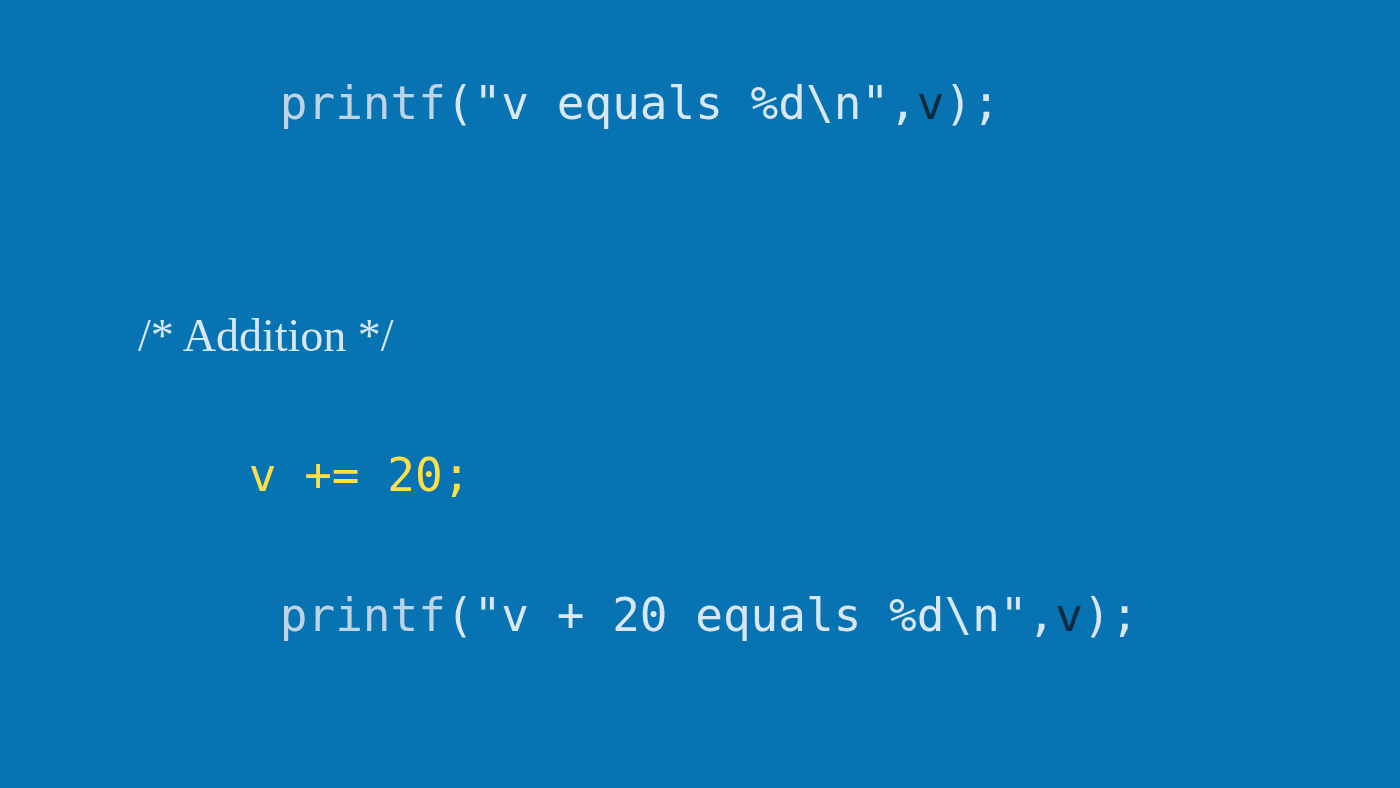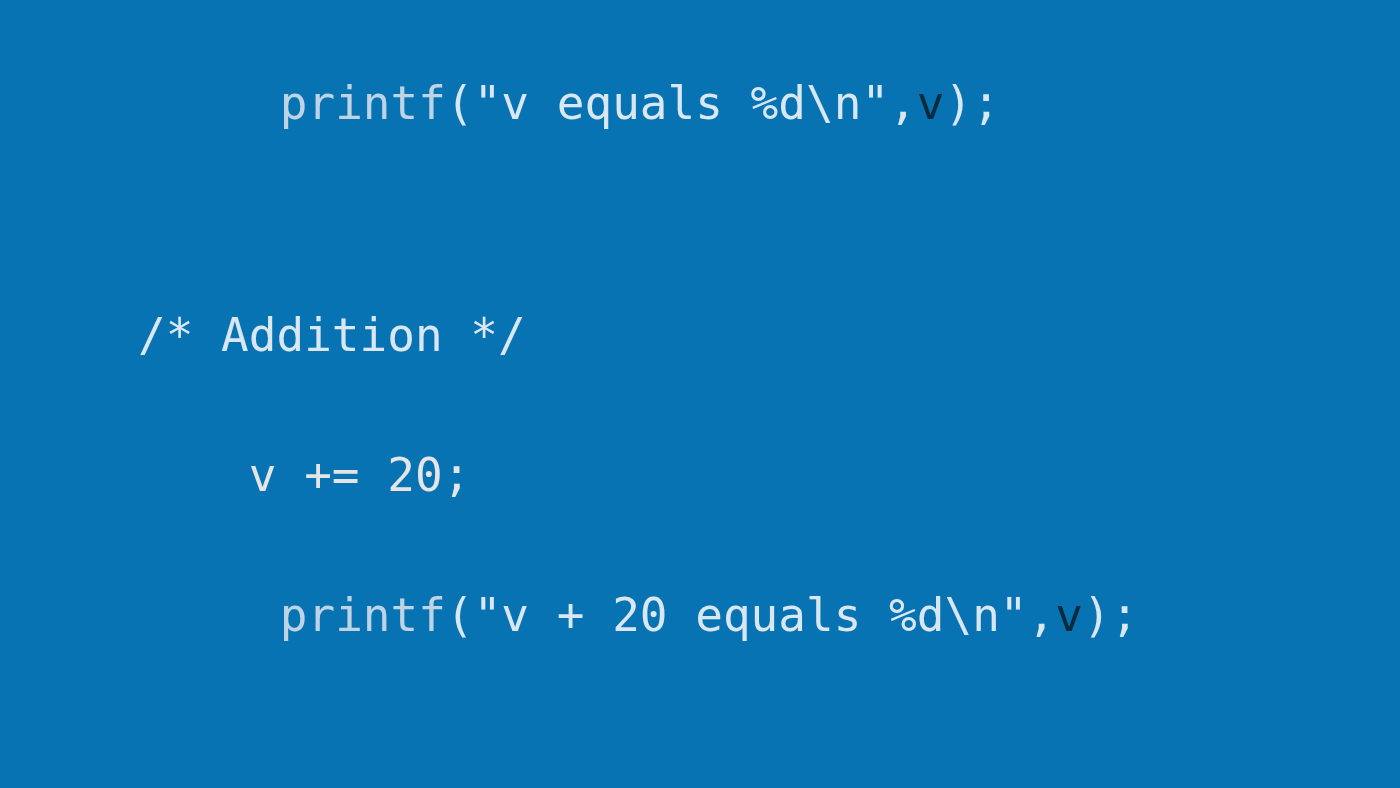--- a/index.html
+++ b/index.html
@@ -25,22 +25,22 @@
     line-height: 94px;
   }
   .blank {
     display: block;
     height: 46px;
   }
   .tok-func   { color: #bed3e4; margin-left: 31px; }  
   .tok-punc   { color: #d8e7f1; }  
   .tok-str    { color: #d8e7f1; }  
   .tok-var    { color: #082a3f; }  
-  .tok-op     { color: #e5e5e5; margin-top: 36px; }  
-  .tok-comment{ color: #d8e7f1; }  
+  .tok-op     { color: #fde047; margin-top: 36px; }  
+  .tok-comment{ color: #d8e7f1; font-family: Liberation Serif, serif; }  
 </style>
 </head>
 <body>
 
 <div class="code-area">
 <span class="line"><span class="tok-punc">    </span><span class="tok-func">printf</span><span class="tok-punc">(</span><span class="tok-str">"v equals %d\n"</span><span class="tok-punc">,</span><span class="tok-var">v</span><span class="tok-punc">)</span><span class="tok-punc">;</span></span>
 <span class="blank"></span>
 <span class="line"><span class="tok-comment">/* Addition */</span></span>
 <span class="line"><span class="tok-punc">    </span><span class="tok-op">v += 20;</span></span>
 <span class="line"><span class="tok-punc">    </span><span class="tok-func">printf</span><span class="tok-punc">(</span><span class="tok-str">"v + 20 equals %d\n"</span><span class="tok-punc">,</span><span class="tok-var">v</span><span class="tok-punc">)</span><span class="tok-punc">;</span></span>

